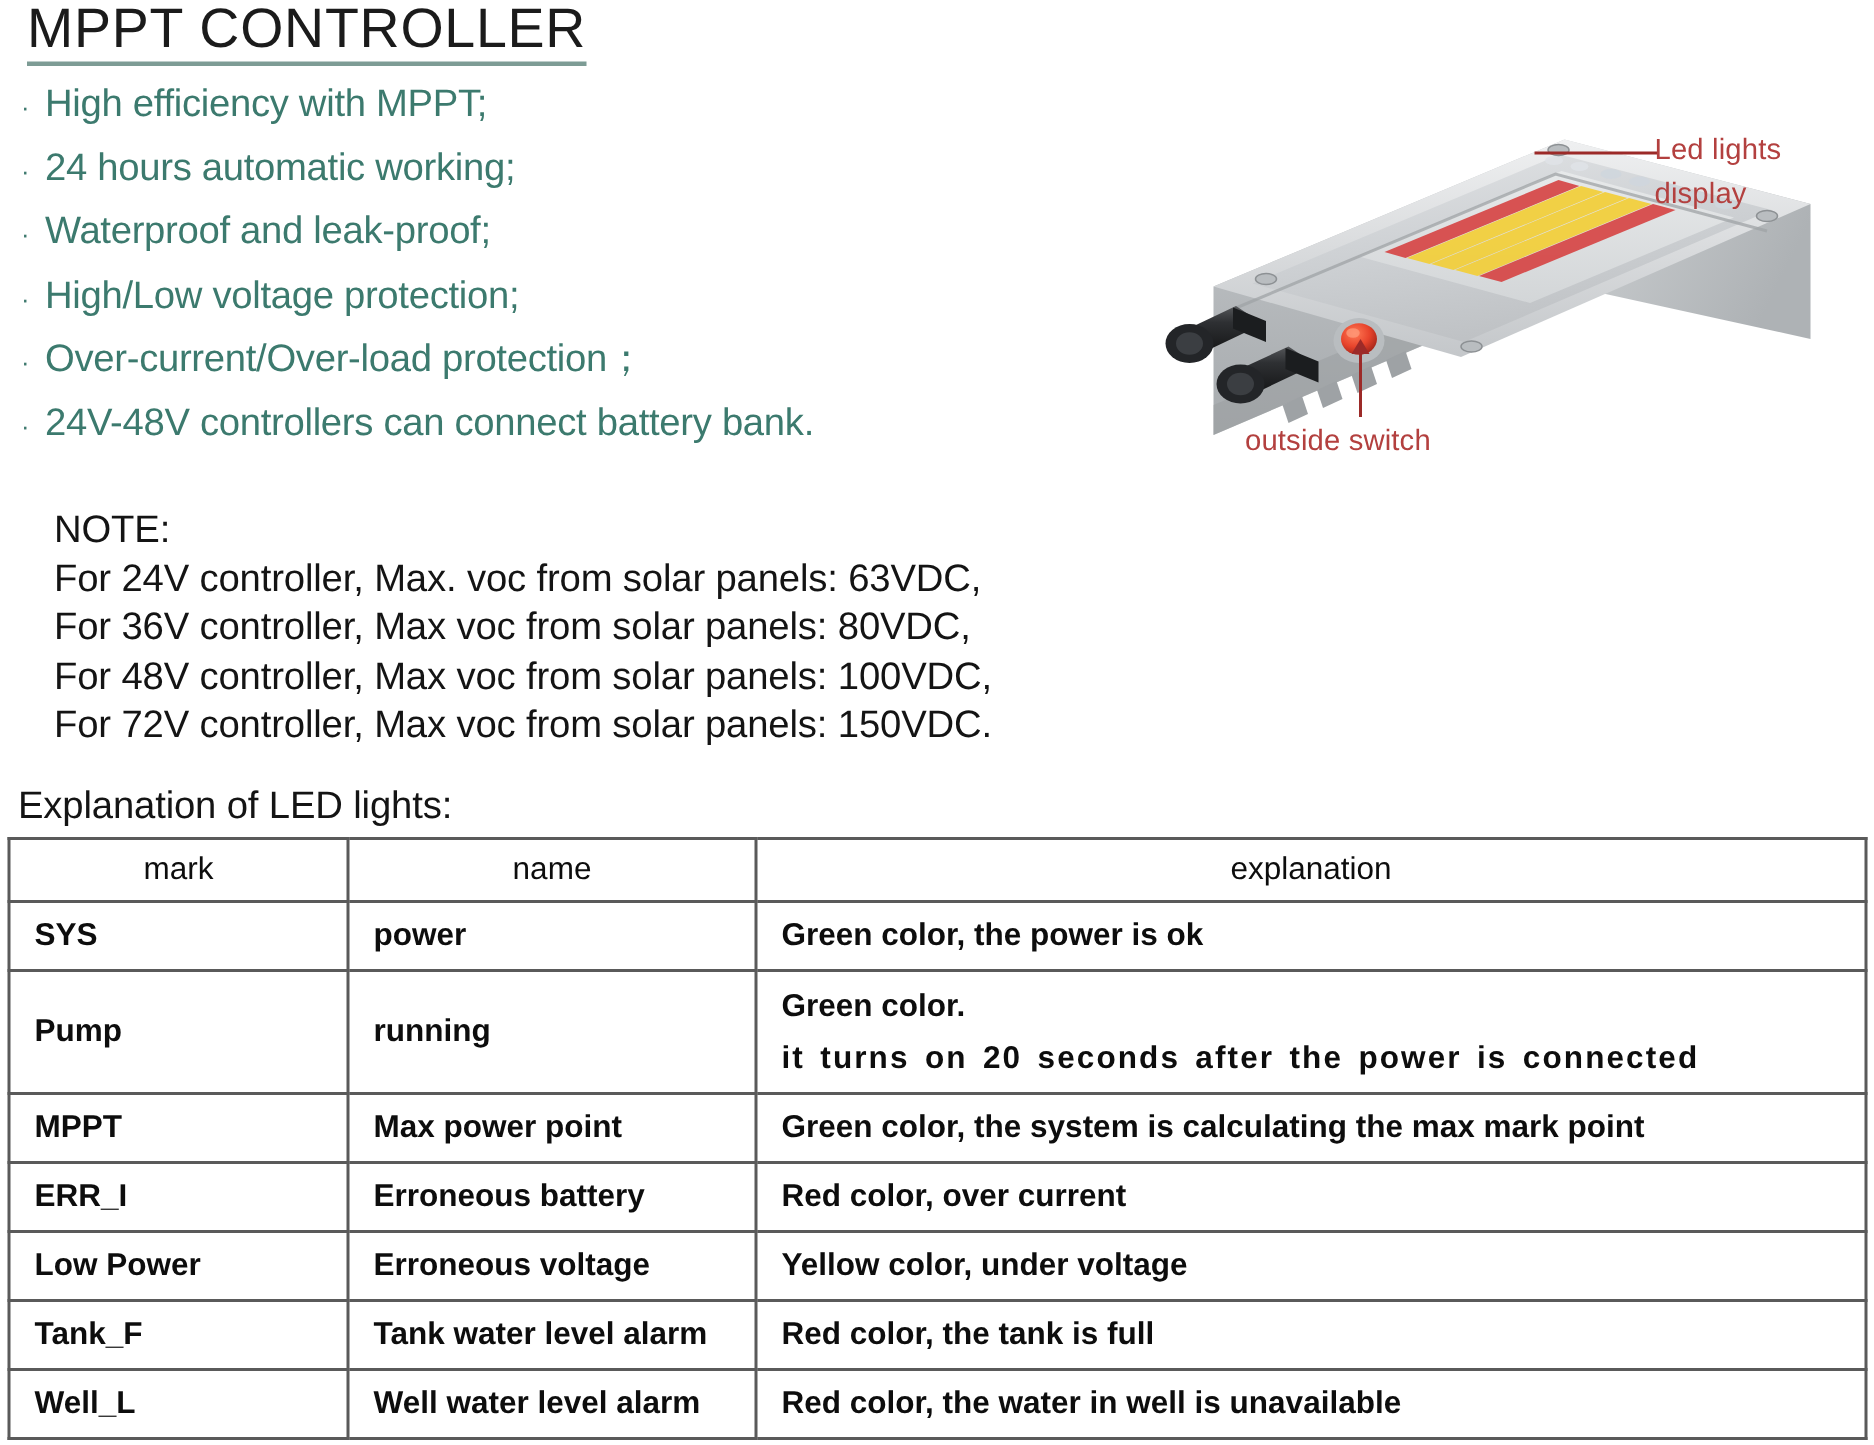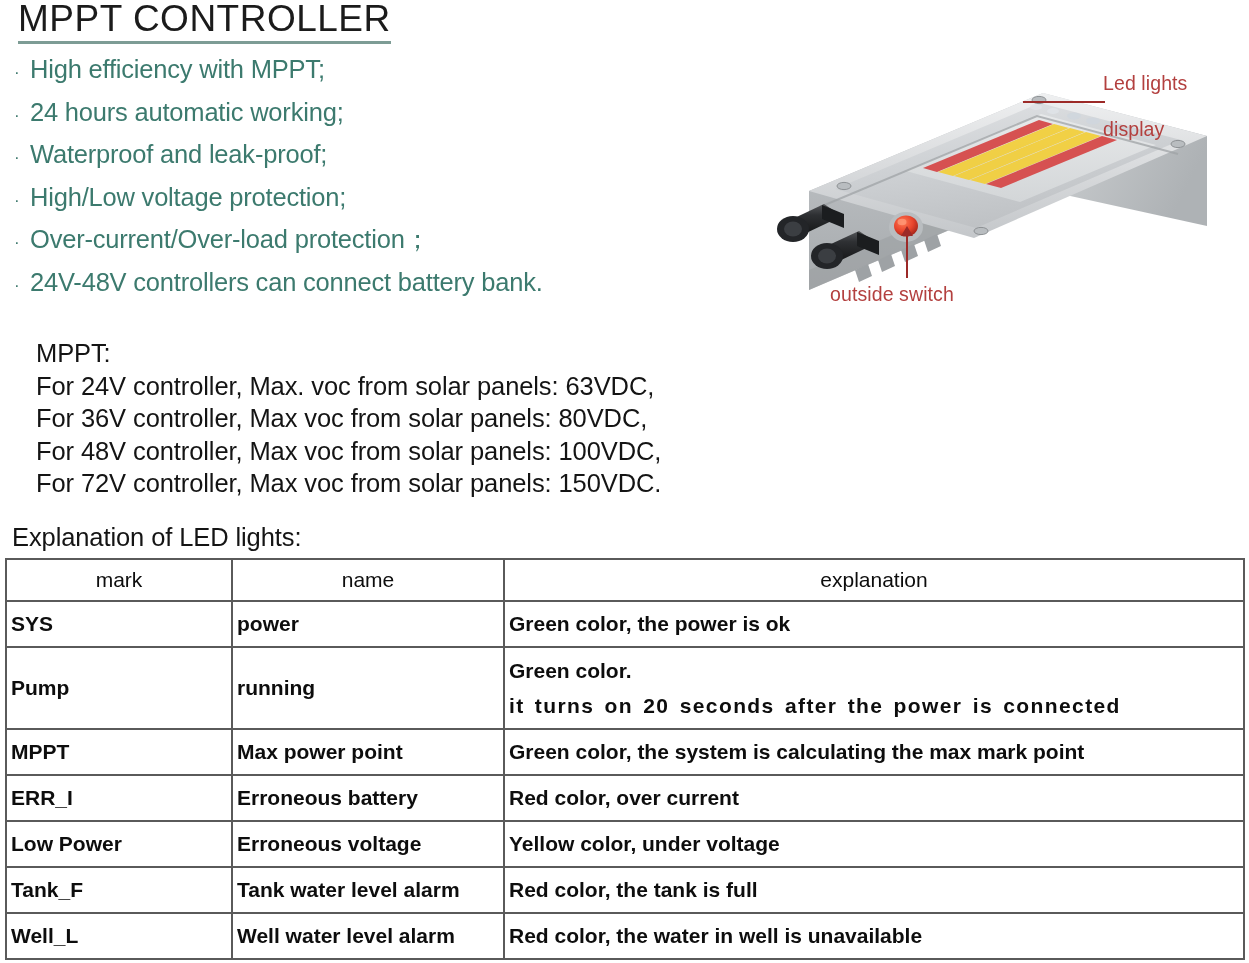--- a/index.html
+++ b/index.html
@@ -71,21 +71,21 @@
   #device-svg { display: block; }
 
   .callout-label {
     position: absolute;
     color: #b3403f;
     font-size: 19.5px;
     font-weight: 400;
     white-space: nowrap;
     letter-spacing: 0.1px;
   }
-  #callout-led-line1 { left: 1103px; top: 72px; }
+  #callout-led-line1 { left: 1103px; top: 89px; }
   #callout-led-line2 { left: 1103px; top: 118px; }
   #callout-outside-switch { left: 830px; top: 283px; }
 
   .leader-line {
     position: absolute;
     background: #9c2a28;
   }
   #leader-led {
     left: 1023px;
     top: 101px;
@@ -147,21 +147,21 @@
     table-layout: fixed;
     background: #ffffff;
   }
   #led-table col.c-mark { width: 226px; }
   #led-table col.c-name { width: 272px; }
   #led-table col.c-expl { width: 740px; }
 
   #led-table th,
   #led-table td {
     border: 2px solid #5a5a5a;
-    padding: 0 4px;
+    padding: 0 16px;
     font-size: 21px;
     color: #0d0d0d;
     vertical-align: middle;
   }
   #led-table thead th {
     font-weight: 400;
     text-align: center;
     height: 40px;
   }
   .cell-mark, .cell-name {
@@ -317,21 +317,21 @@
 
 <div class="leader-line" id="leader-led"></div>
 <div class="callout-label" id="callout-led-line1">Led lights</div>
 <div class="callout-label" id="callout-led-line2">display</div>
 
 <div class="leader-line" id="leader-switch"></div>
 <div id="leader-switch-arrow"></div>
 <div class="callout-label" id="callout-outside-switch">outside switch</div>
 
 <div id="note-block">
-  <div class="note-line">MPPT:</div>
+  <div class="note-line">NOTE:</div>
   <div class="note-line">For 24V controller, Max. voc from solar panels: 63VDC,</div>
   <div class="note-line">For 36V controller, Max voc from solar panels: 80VDC,</div>
   <div class="note-line">For 48V controller, Max voc from solar panels: 100VDC,</div>
   <div class="note-line">For 72V controller, Max voc from solar panels: 150VDC.</div>
 </div>
 
 <div id="explanation-heading">Explanation of LED lights:</div>
 
 <table id="led-table">
   <colgroup>

